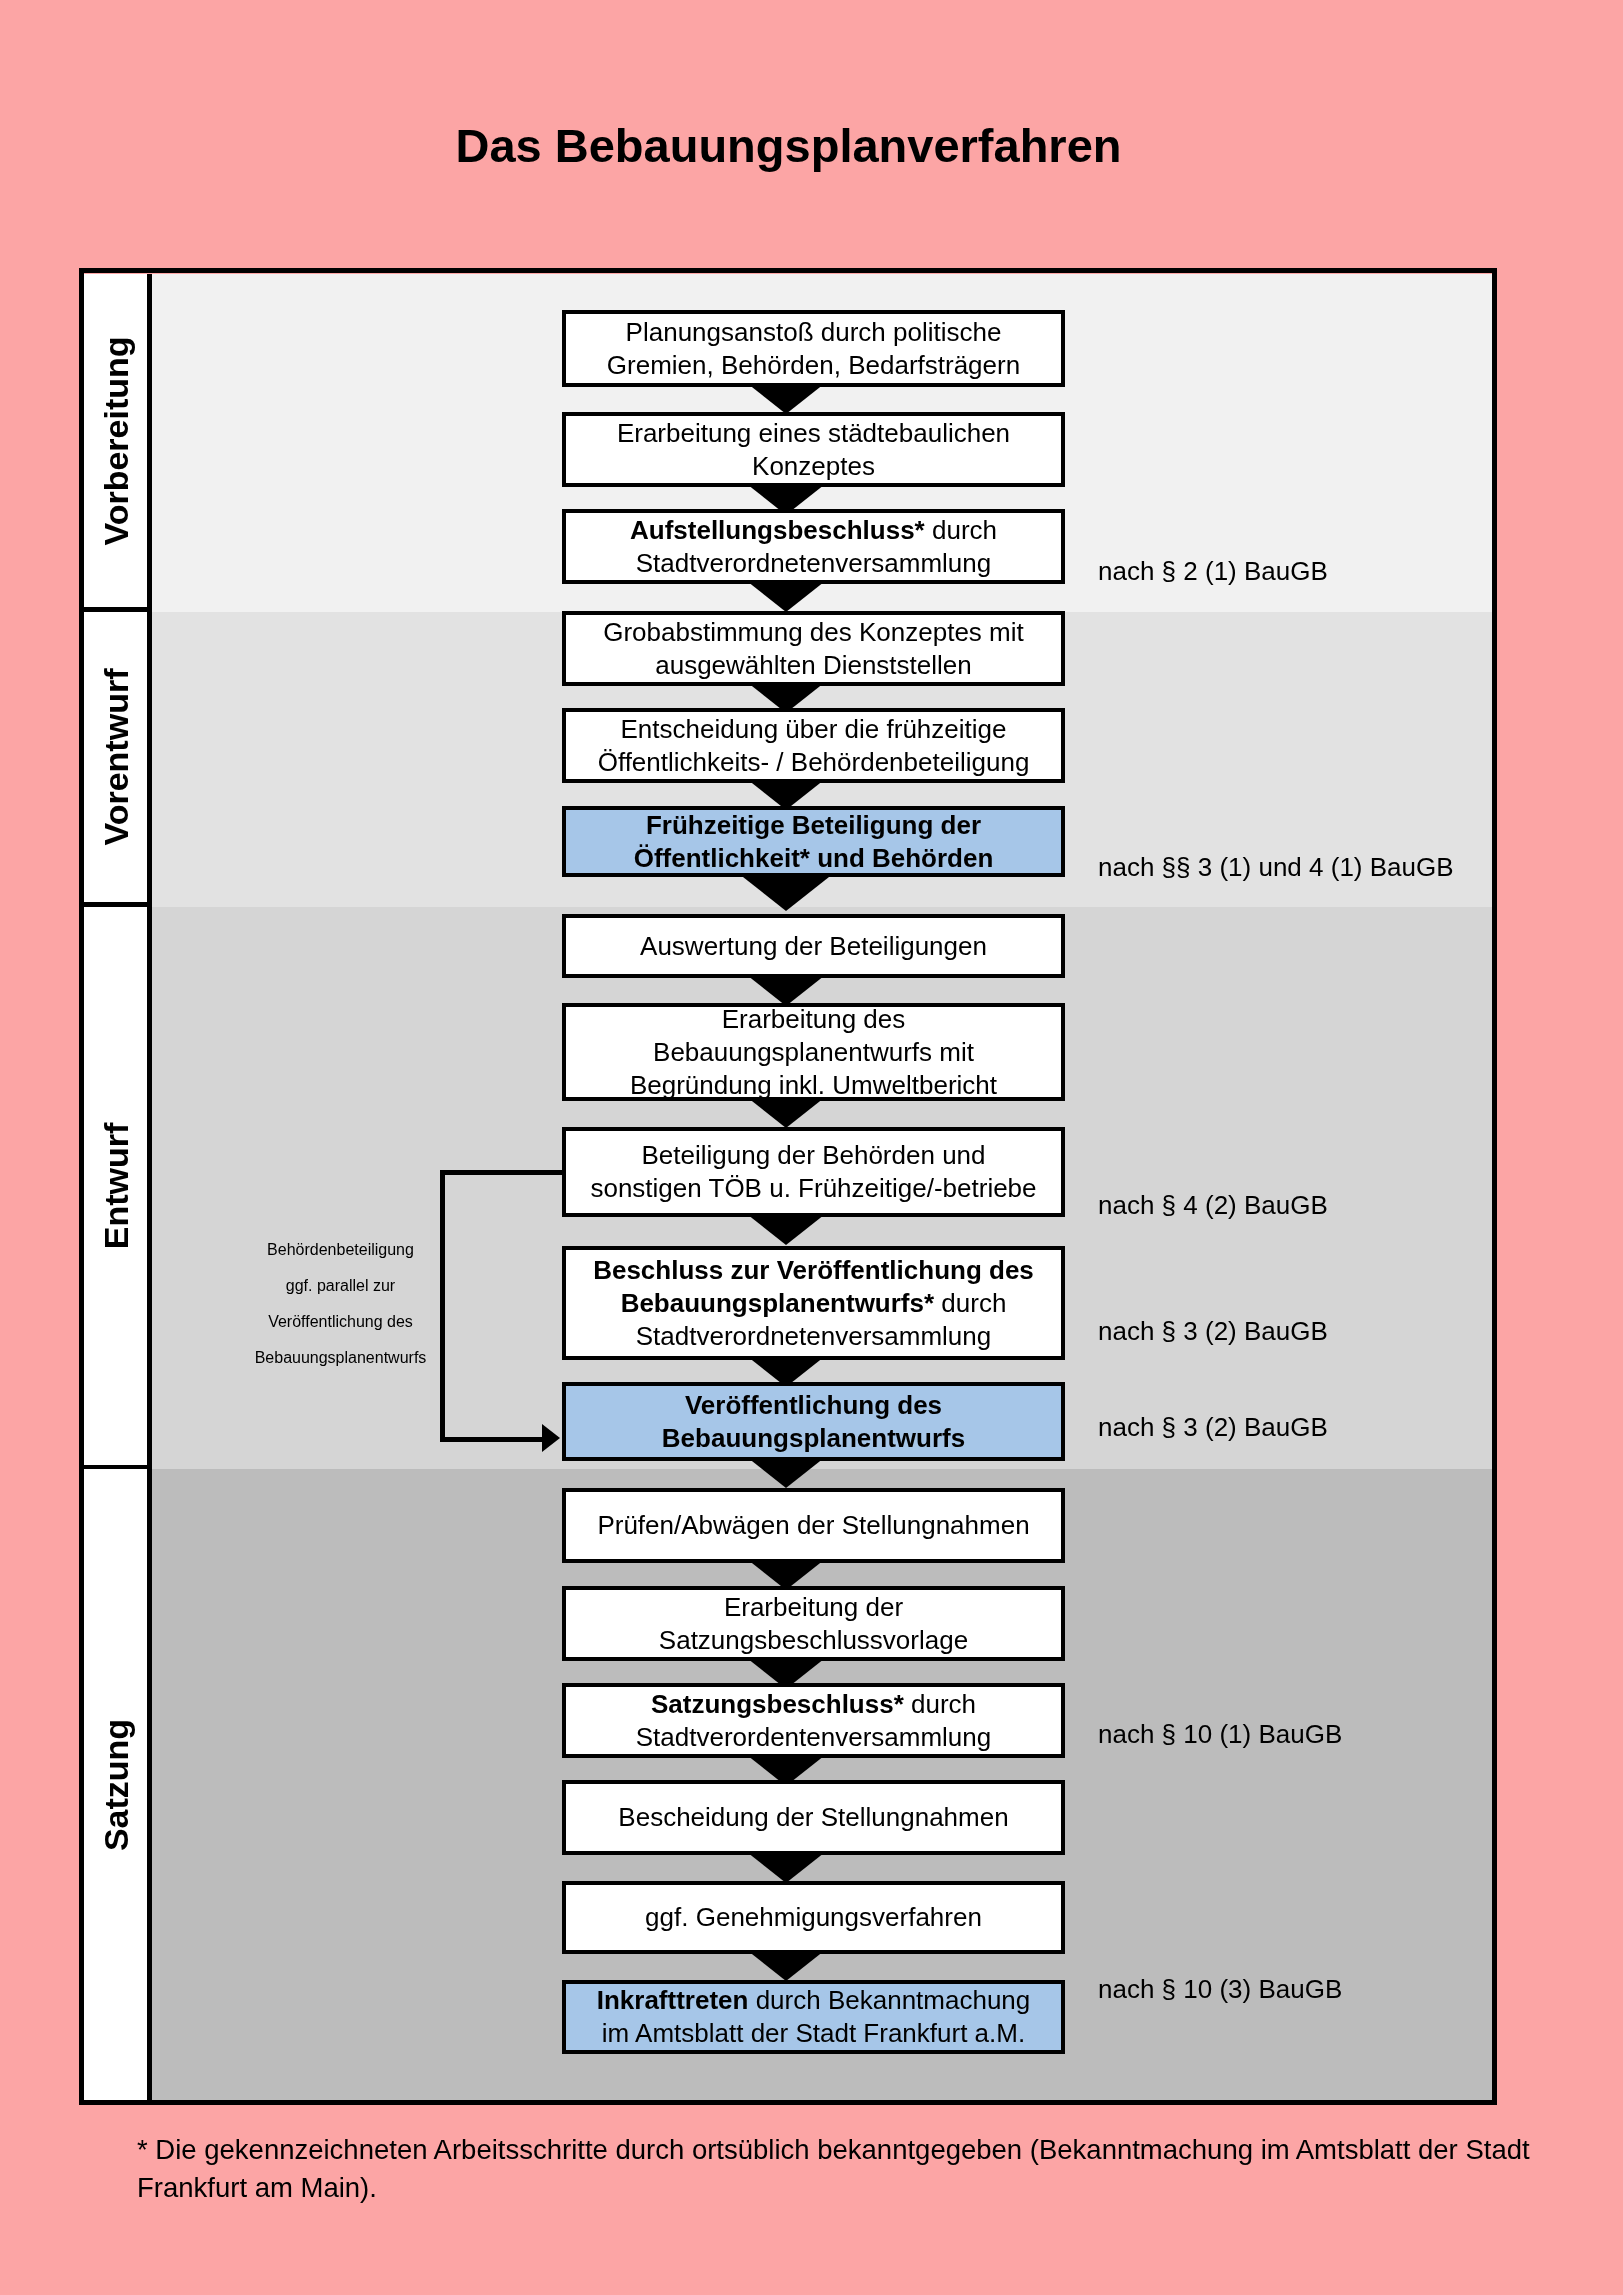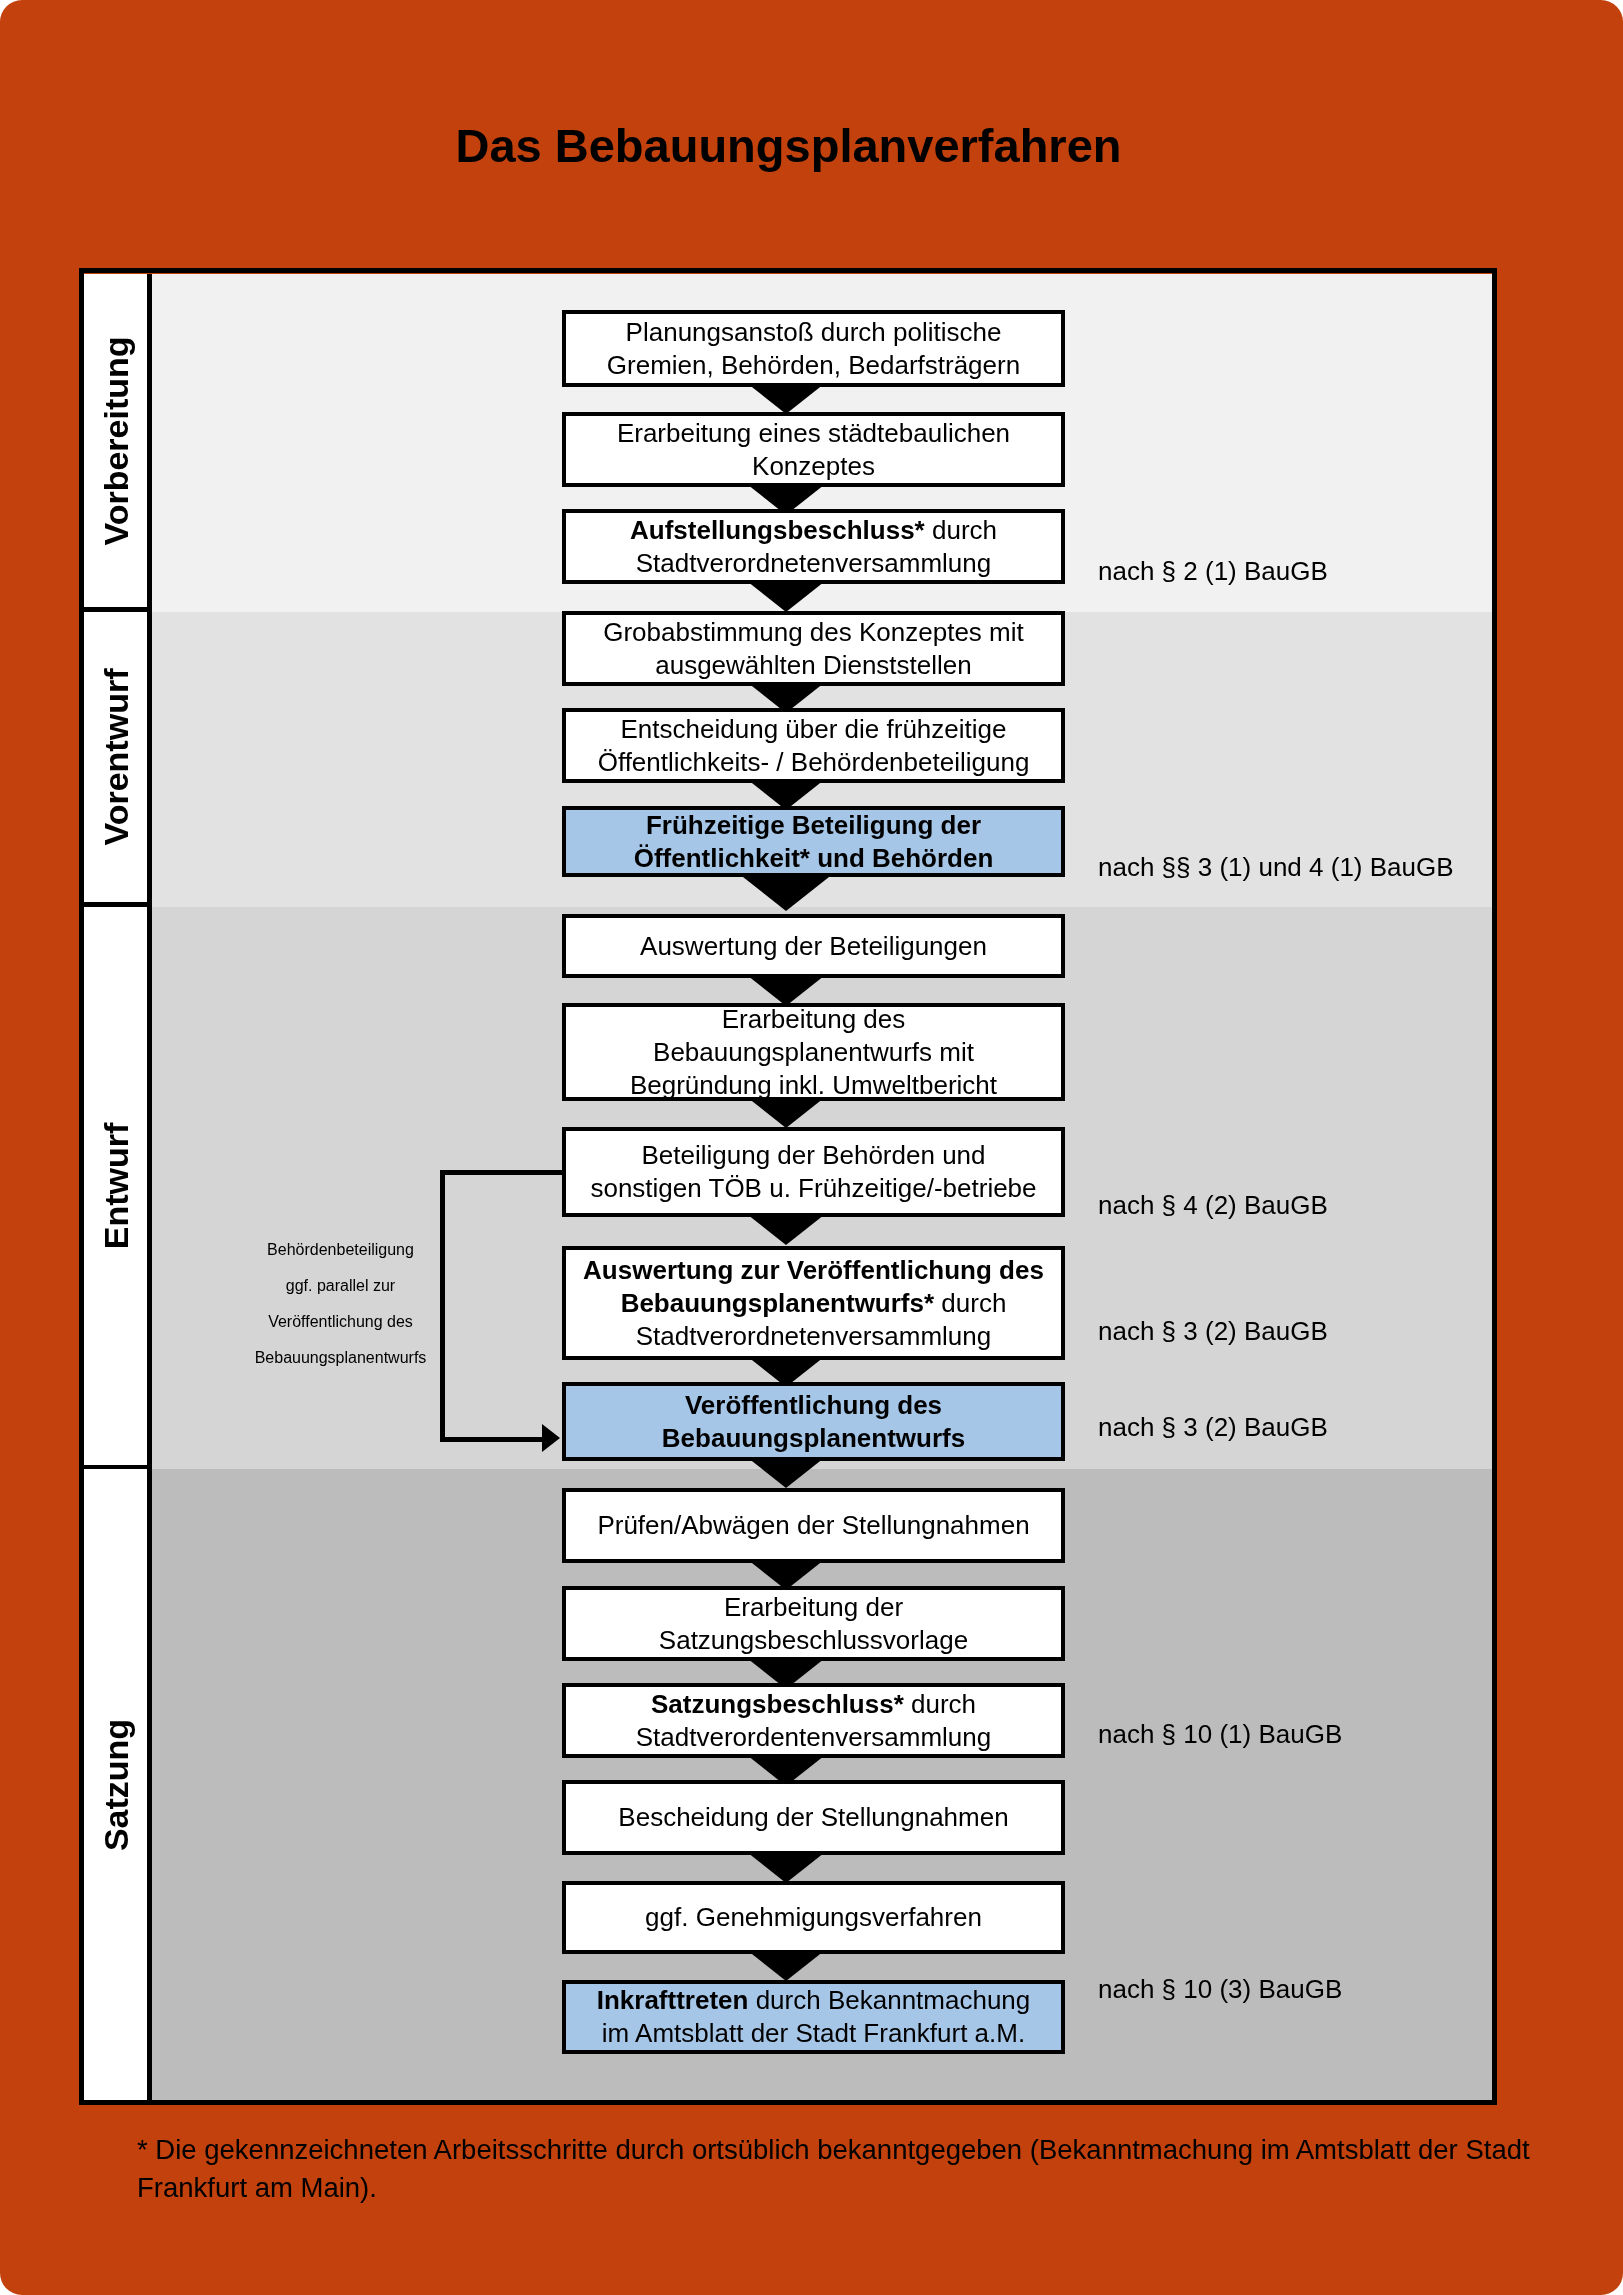--- a/index.html
+++ b/index.html
@@ -1,17 +1,17 @@
 <!DOCTYPE html>
 <html style="font-size:10.5px"><head>
 <meta charset="utf-8">
 <style>
   html,body{margin:0;padding:0;background:#ffffff;}
-  #page{position:relative;width:1623px;height:2295px;background:#c2410c;
-        font-family:"Liberation Sans",sans-serif;color:#000;overflow:hidden;border-radius:22px;}
+  #page{position:relative;width:1623px;height:2295px;background:#fca5a5;
+        font-family:"Liberation Sans",sans-serif;color:#000;overflow:hidden;}
 
   .title{position:absolute;left:0;top:118px;width:1577px;text-align:center;
          font-size:47px;font-weight:bold;}
   .subtitle{position:absolute;left:0;top:216px;width:1577px;text-align:center;
             font-size:30px;font-weight:bold;}
 
   .frame{position:absolute;left:79px;top:268px;width:1418px;height:1837px;
          border:5.2px solid #000;box-sizing:border-box;}
 
   .phase-cell{position:absolute;left:84px;width:68px;background:#ffffff;
@@ -137,21 +137,21 @@
   <div class="box" style="top:1003px;height:98px">
     <div class="ln"><b></b><span>Erarbeitung des</span></div>
     <div class="ln"><b></b><span>Bebauungsplanentwurfs mit</span></div>
     <div class="ln"><b></b><span>Begründung inkl. Umweltbericht</span></div>
   </div>
   <div class="box" style="top:1127px;height:90px">
     <div class="ln"><b></b><span>Beteiligung der Behörden und</span></div>
     <div class="ln"><b></b><span>sonstigen TÖB u. Frühzeitige/-betriebe</span></div>
   </div>
   <div class="box" style="top:1246px;height:114px">
-    <div class="ln"><b>Auswertung zur Veröffentlichung des</b><span></span></div>
+    <div class="ln"><b>Beschluss zur Veröffentlichung des</b><span></span></div>
     <div class="ln"><b>Bebauungsplanentwurfs*</b><span> durch</span></div>
     <div class="ln"><b></b><span>Stadtverordnetenversammlung</span></div>
   </div>
   <div class="box blue" style="top:1382px;height:79px">
     <div class="ln"><b>Veröffentlichung des</b><span></span></div>
     <div class="ln"><b>Bebauungsplanentwurfs</b><span></span></div>
   </div>
   <div class="box" style="top:1488px;height:75px">
     <div class="ln"><b></b><span>Prüfen/Abwägen der Stellungnahmen</span></div>
   </div>

